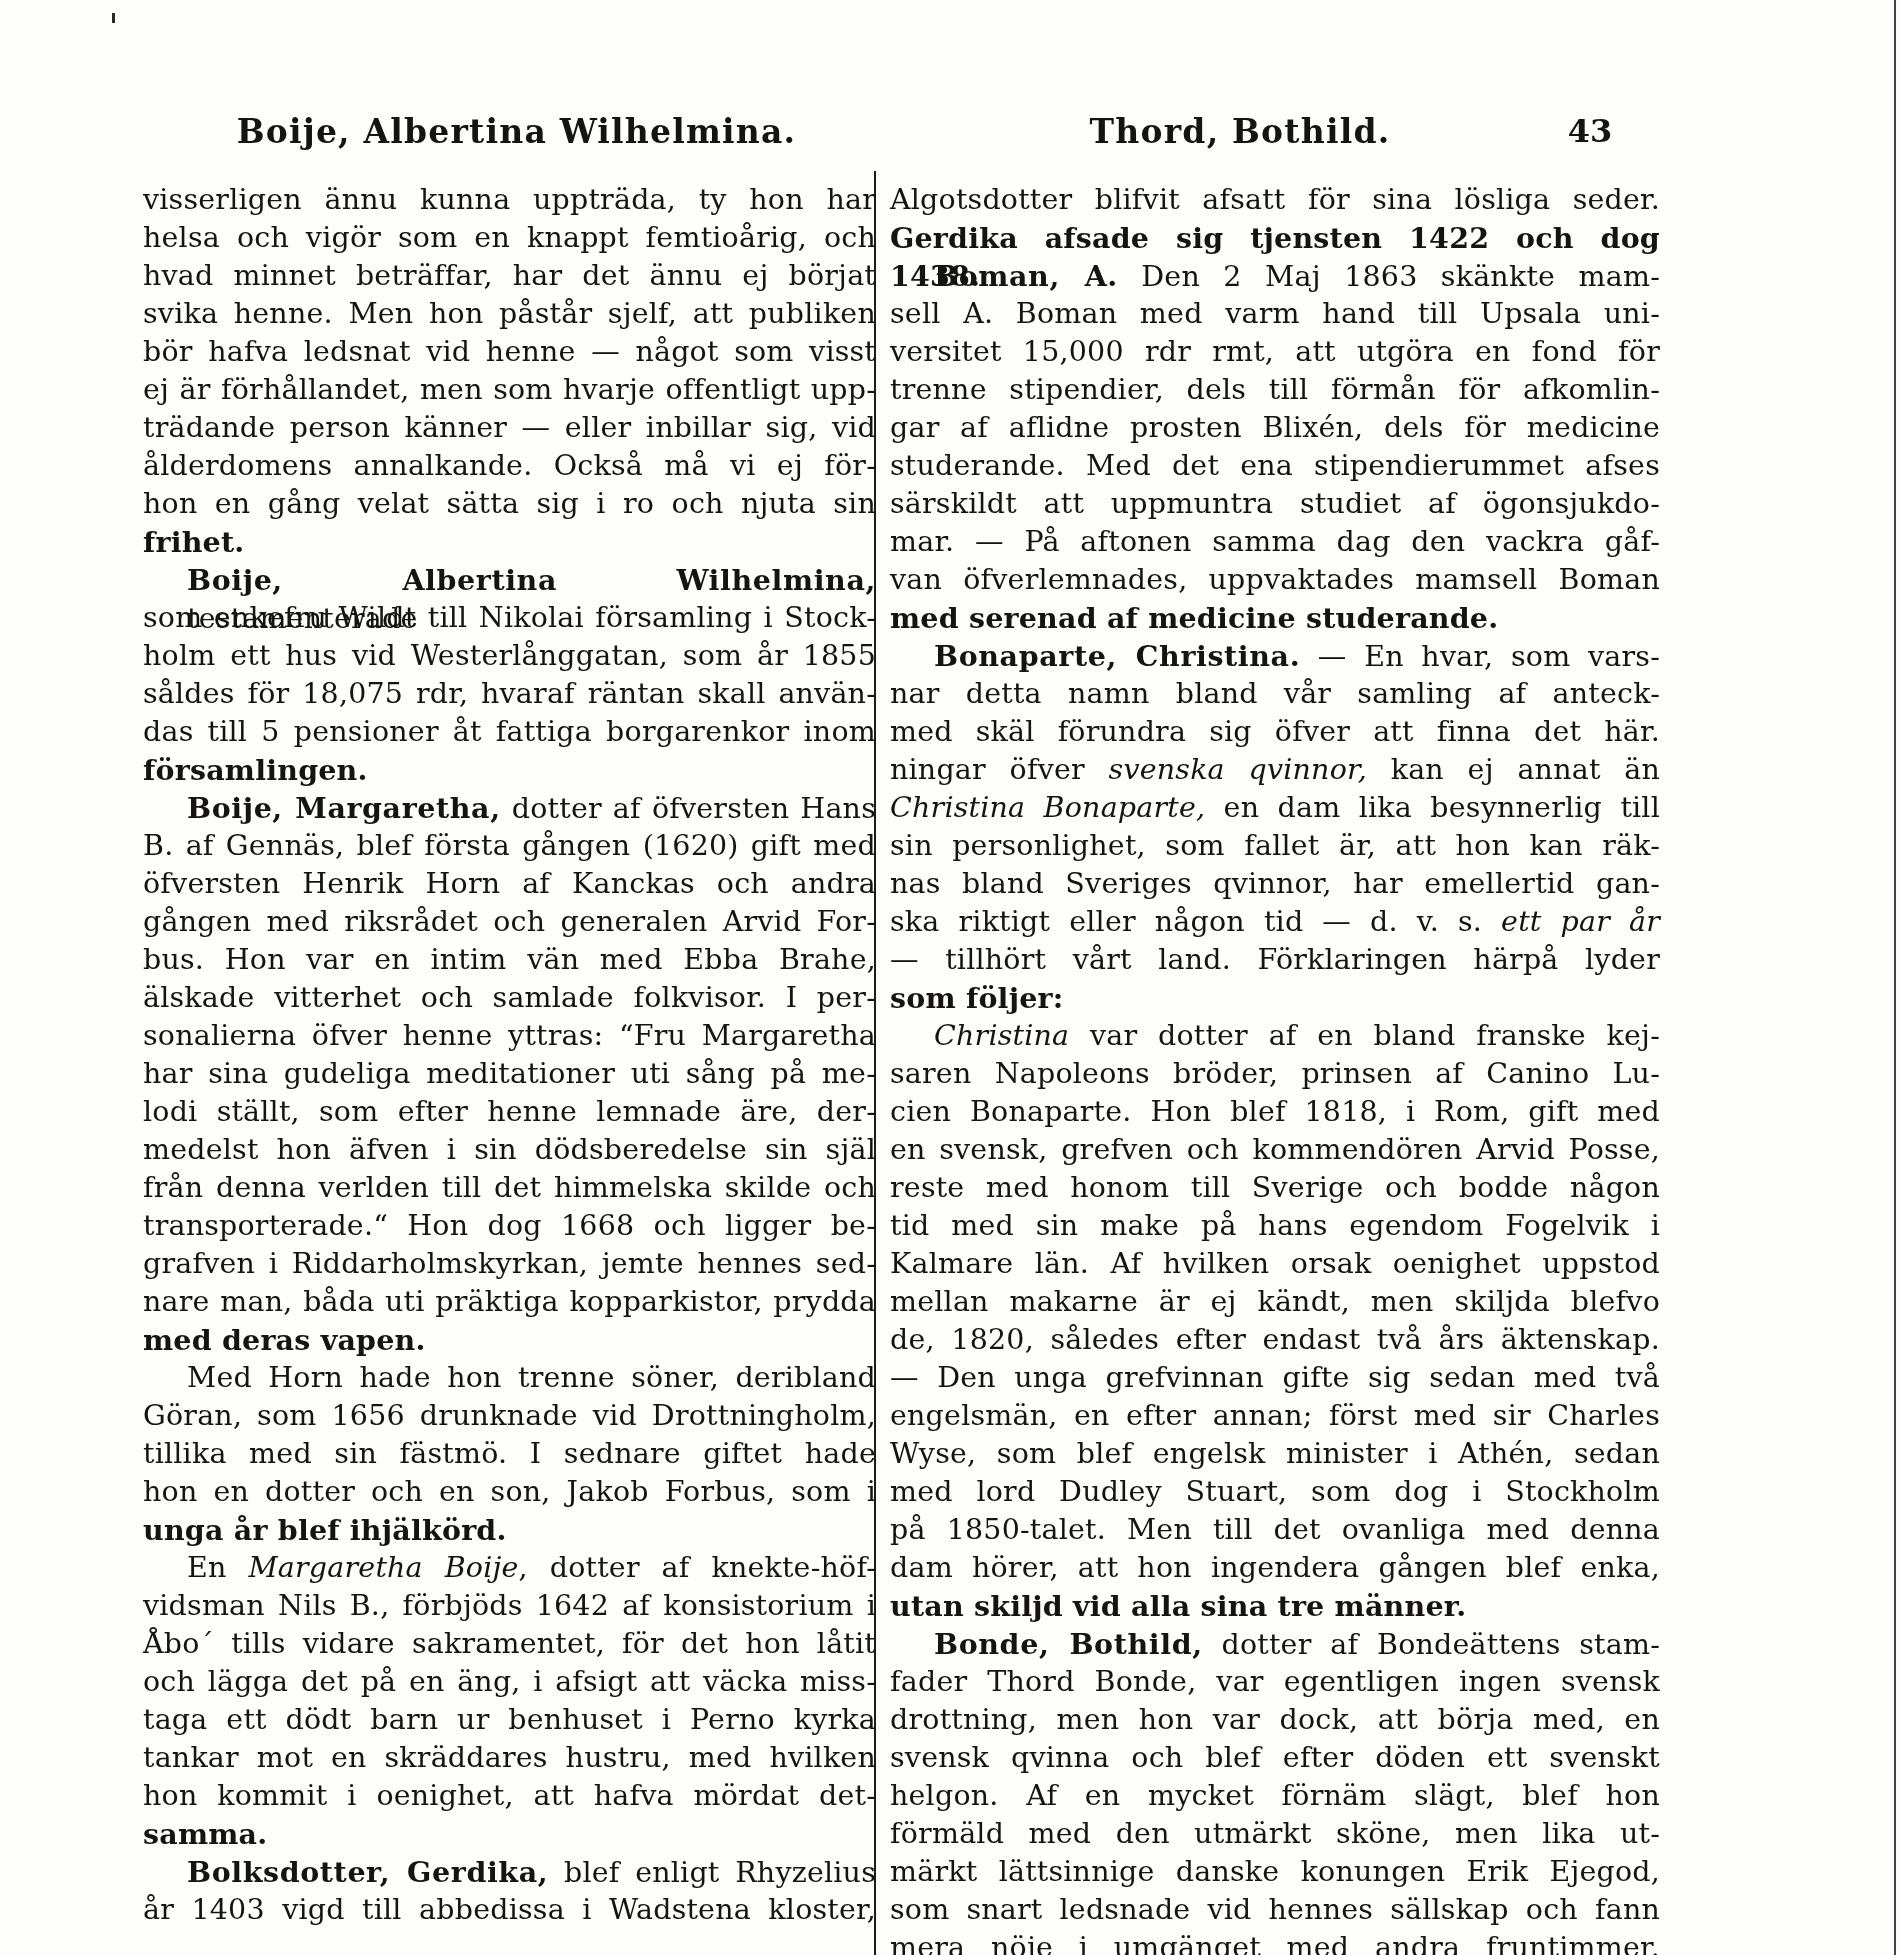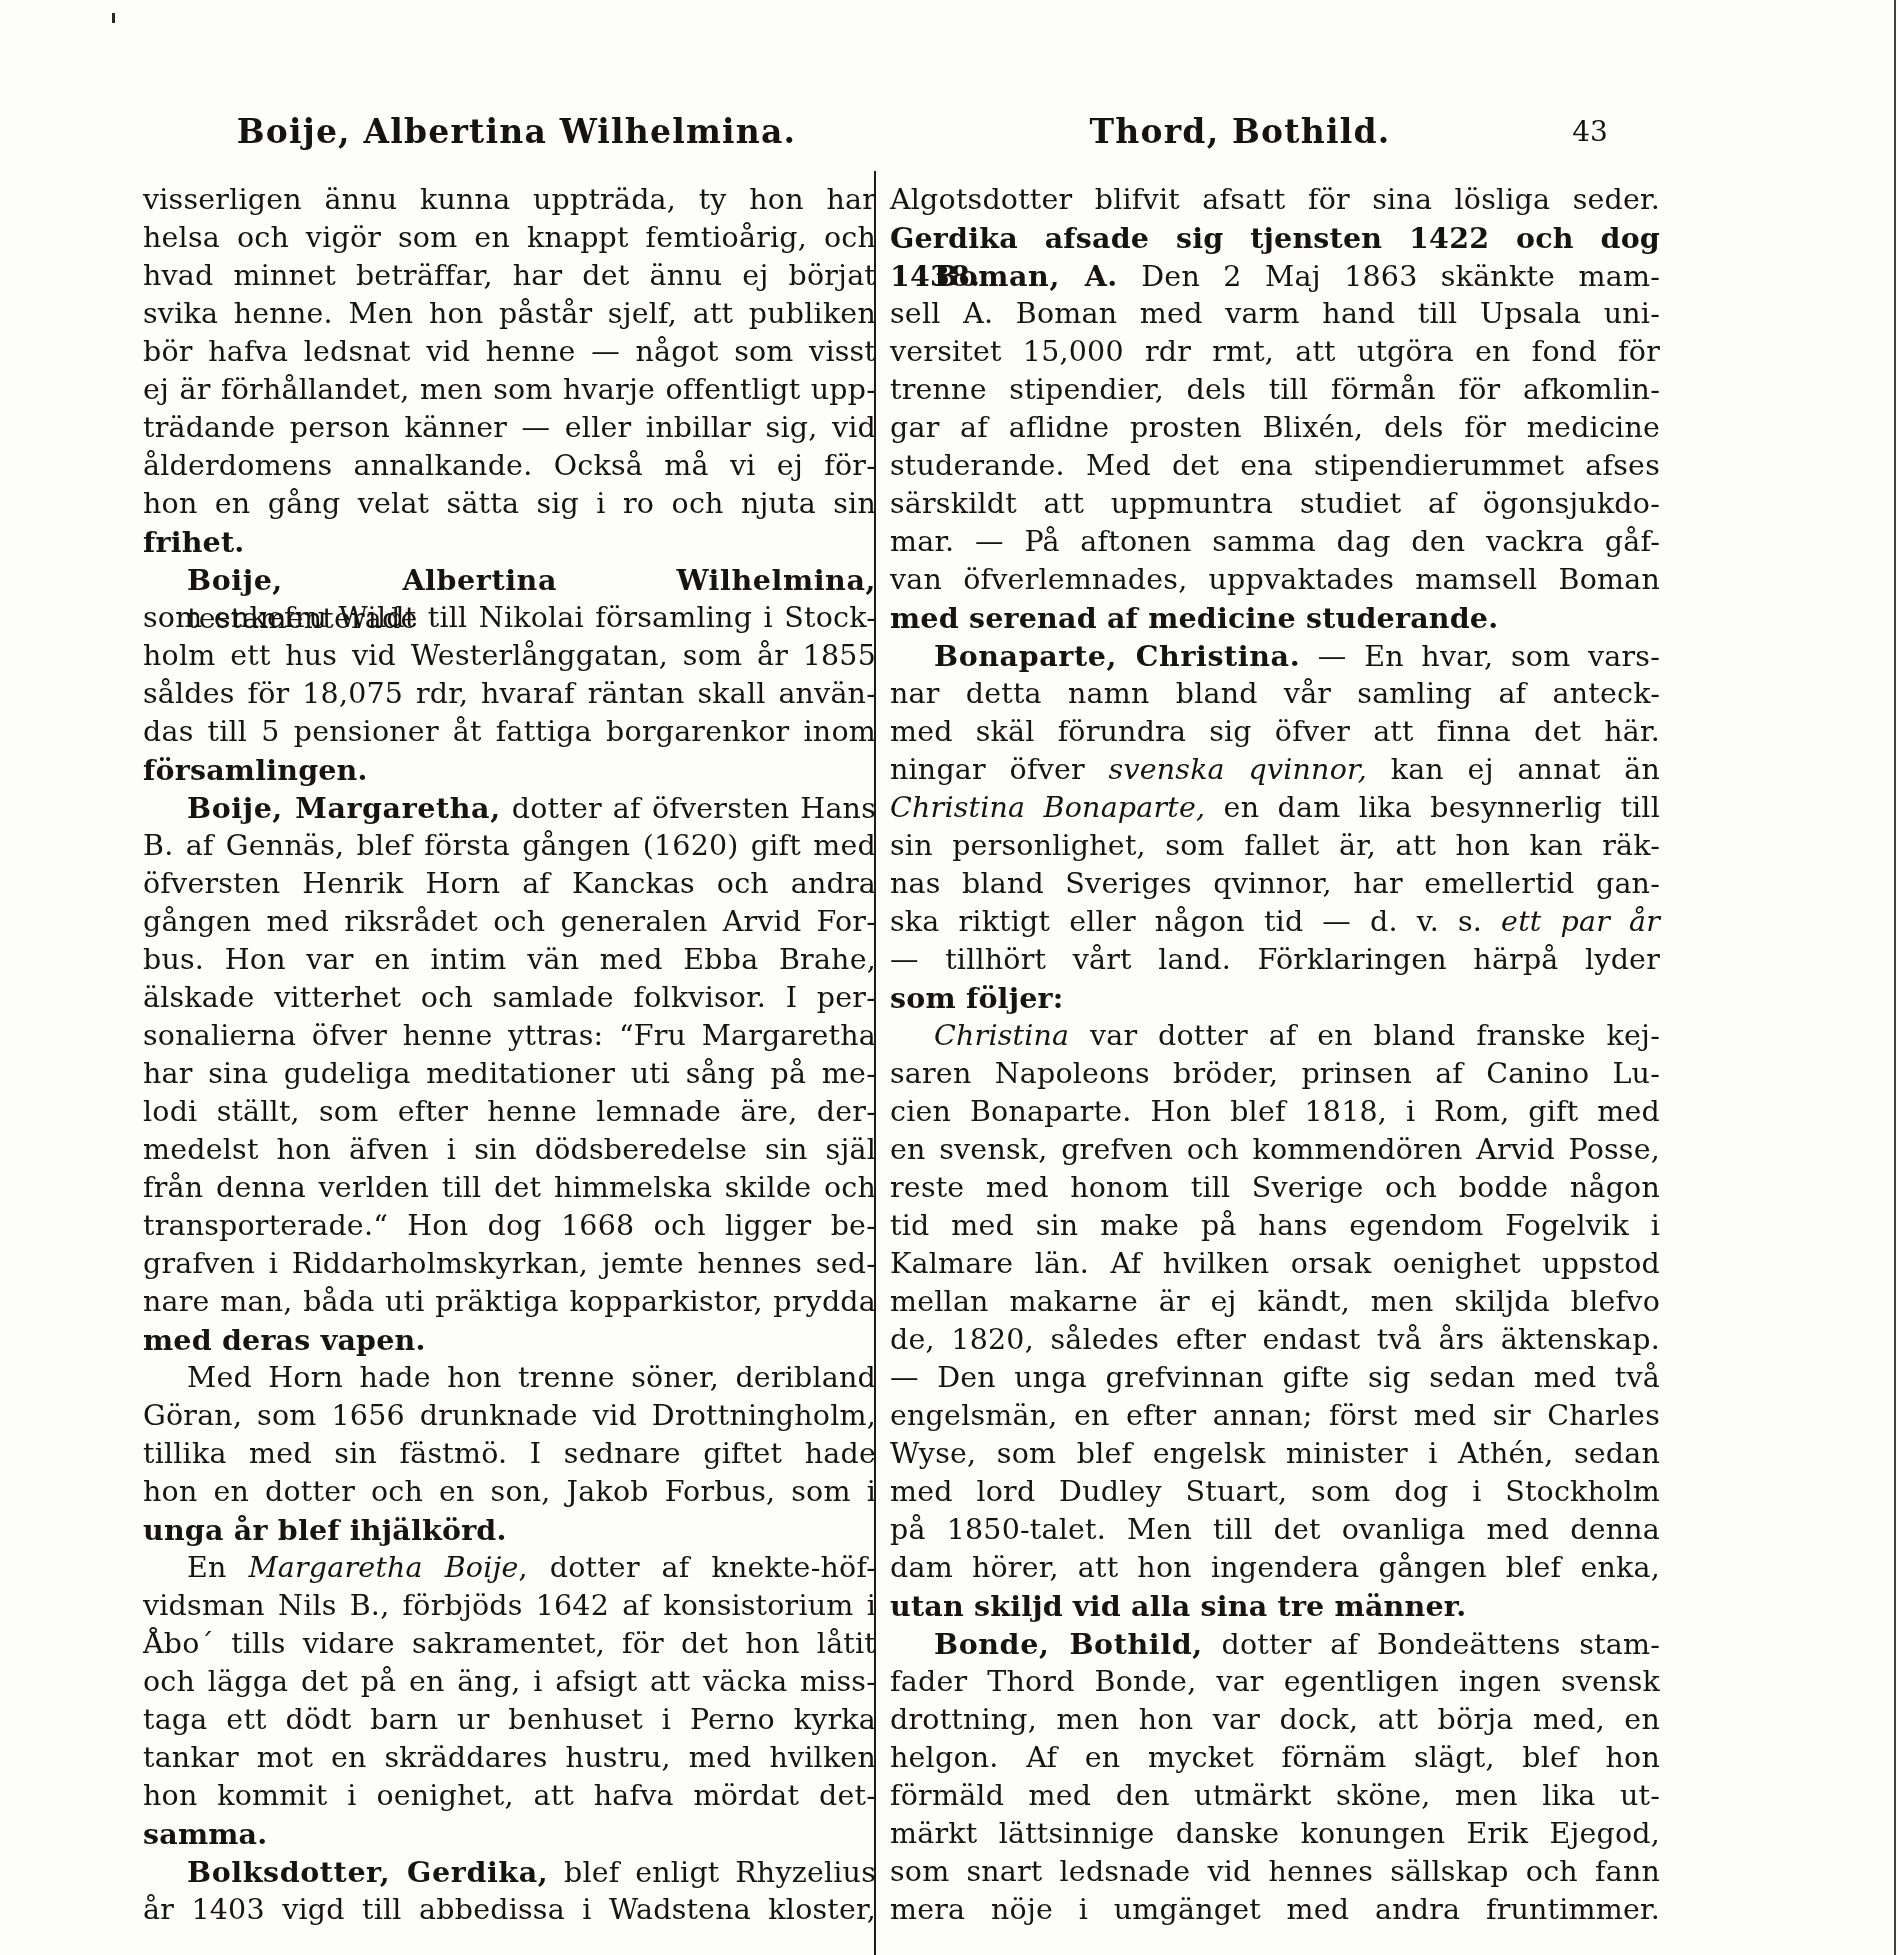--- a/index.html
+++ b/index.html
@@ -13,21 +13,21 @@
   }
   .running-head{
     position:absolute;top:110px;height:43px;
     font-size:33px;font-weight:bold;letter-spacing:1.2px;
     text-align:center;line-height:43px;white-space:nowrap;
   }
   .running-head.left{left:150px;width:733px;}
   .running-head.right{left:890px;width:700px;}
   .page-number{
     position:absolute;left:1539px;top:110px;width:102px;
-    font-size:28px;font-weight:normal;text-align:center;line-height:43px;
+    font-size:32px;font-weight:bold;text-align:center;line-height:43px;
   }
   .col{position:absolute;top:181px;}
   .col.left{left:143px;width:733px;}
   .col.right{left:890px;width:770px;}
   .line{
     height:38px;line-height:38px;font-size:28.5px;
     text-align:justify;text-align-last:justify;
     letter-spacing:0.2px;
   }
   .line.para-end{text-align-last:left;font-weight:bold;}
@@ -141,20 +141,21 @@
       <div class="line"><span>— Den unga grefvinnan gifte sig sedan med två</span></div>
       <div class="line"><span>engelsmän, en efter annan; först med sir Charles</span></div>
       <div class="line"><span>Wyse, som blef engelsk minister i Athén, sedan</span></div>
       <div class="line"><span>med lord Dudley Stuart, som dog i Stockholm</span></div>
       <div class="line"><span>på 1850-talet.  Men till det ovanliga med denna</span></div>
       <div class="line"><span>dam hörer, att hon ingendera gången blef enka,</span></div>
       <div class="line para-end"><span>utan skiljd vid alla sina tre männer.</span></div>
       <div class="line indent"><span class="b">Bonde, Bothild,</span><span> dotter af Bondeättens stam-</span></div>
       <div class="line"><span>fader Thord Bonde, var egentligen ingen svensk</span></div>
       <div class="line"><span>drottning, men hon var dock, att börja med, en</span></div>
+      <div class="line"><span>svensk qvinna och blef efter döden ett svenskt</span></div>
       <div class="line"><span>helgon.  Af en mycket förnäm slägt, blef hon</span></div>
       <div class="line"><span>förmäld med den utmärkt sköne, men lika ut-</span></div>
       <div class="line"><span>märkt lättsinnige danske konungen Erik Ejegod,</span></div>
       <div class="line"><span>som snart ledsnade vid hennes sällskap och fann</span></div>
       <div class="line"><span>mera nöje i umgänget med andra fruntimmer.</span></div>
     </div>
 
   <div class="edge-right"></div>
   <div class="speck s1"></div>
 

